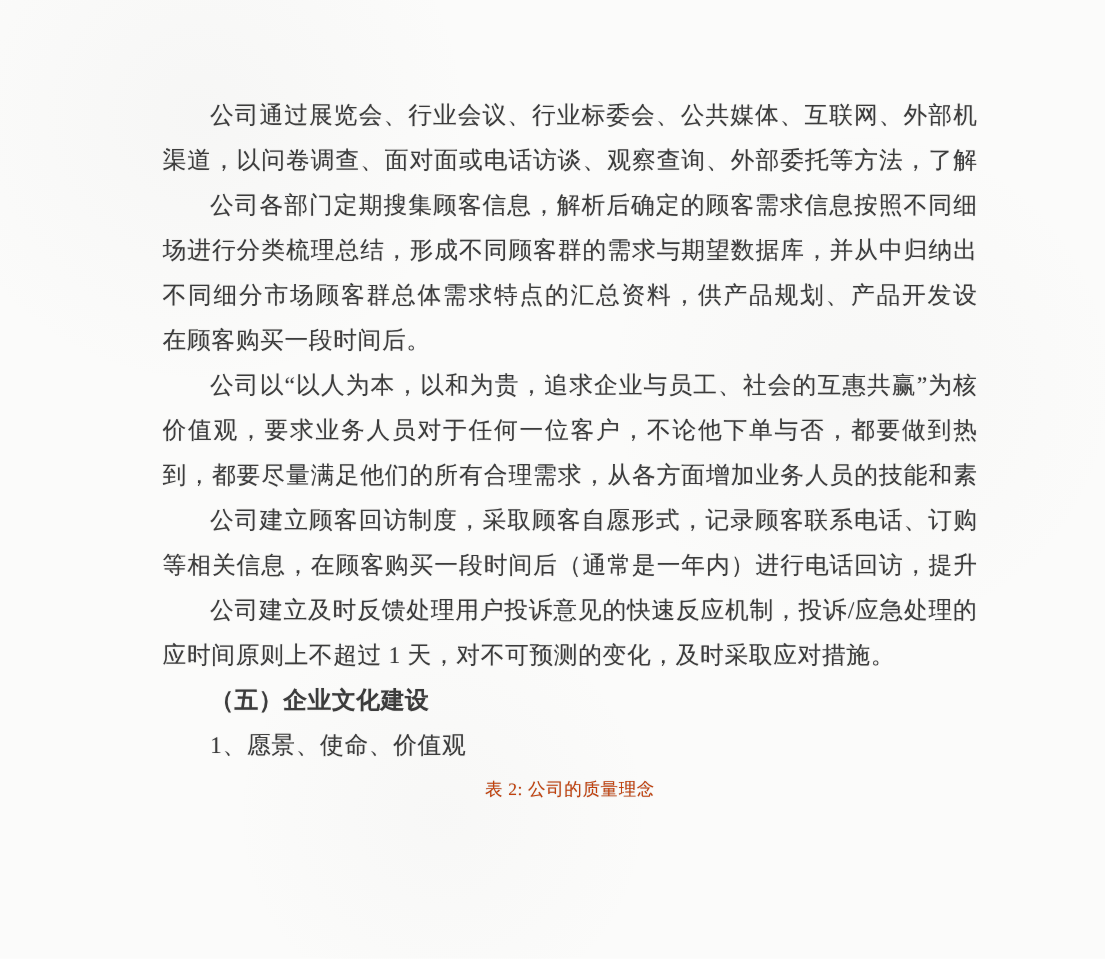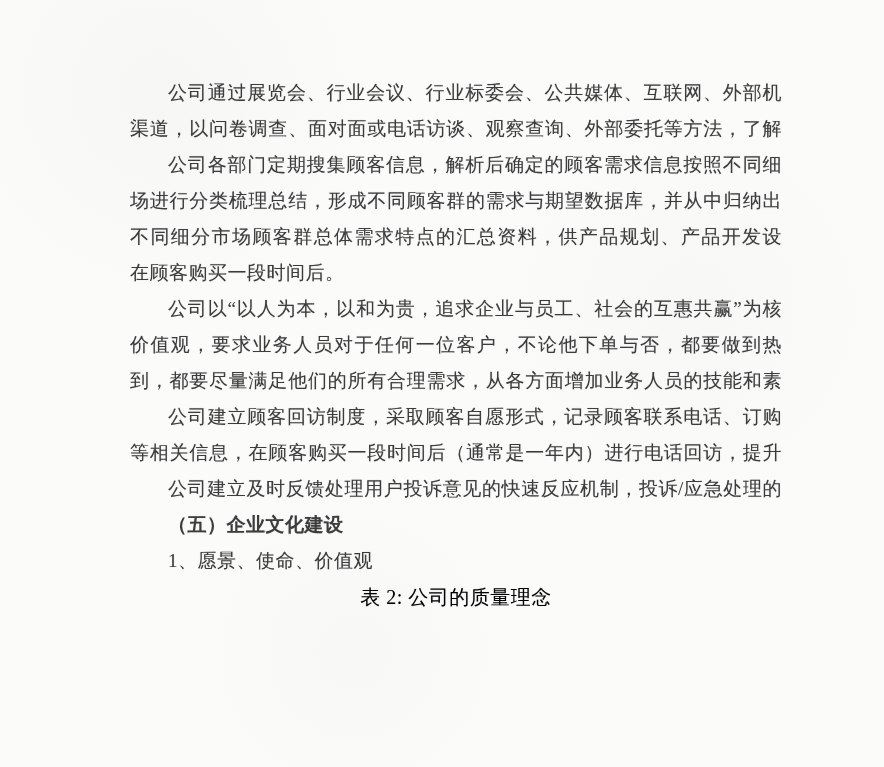--- a/index.html
+++ b/index.html
@@ -34,40 +34,41 @@
     height: 36px;
     line-height: 36px;
     letter-spacing: 0.5px;
     white-space: normal;
     overflow: hidden;
   }
   .justify { text-align: justify; text-align-last: justify; }
   .indent  { text-indent: 38px; }
   .heading { font-weight: 600; }
   .caption {
-    font-size: 20px;
+    font-size: 14px;
     text-align: center;
     text-align-last: center;
-    color: #000000;
+    color: #c2410c;
   }
 </style>
 </head>
 <body>
 
 <div class="page">
   <div class="content">
     <div class="line indent justify">公司通过展览会、行业会议、行业标委会、公共媒体、互联网、外部机构等</div>
     <div class="line justify">渠道，以问卷调查、面对面或电话访谈、观察查询、外部委托等方法，了解客户</div>
     <div class="line indent justify">公司各部门定期搜集顾客信息，解析后确定的顾客需求信息按照不同细分市</div>
     <div class="line justify">场进行分类梳理总结，形成不同顾客群的需求与期望数据库，并从中归纳出针对</div>
     <div class="line justify">不同细分市场顾客群总体需求特点的汇总资料，供产品规划、产品开发设计、过</div>
     <div class="line">在顾客购买一段时间后。</div>
     <div class="line indent justify">公司以“以人为本，以和为贵，追求企业与员工、社会的互惠共赢”为核心</div>
     <div class="line justify">价值观，要求业务人员对于任何一位客户，不论他下单与否，都要做到热情、周</div>
     <div class="line justify">到，都要尽量满足他们的所有合理需求，从各方面增加业务人员的技能和素质，</div>
     <div class="line indent justify">公司建立顾客回访制度，采取顾客自愿形式，记录顾客联系电话、订购时间</div>
     <div class="line justify">等相关信息，在顾客购买一段时间后（通常是一年内）进行电话回访，提升顾客</div>
     <div class="line indent justify">公司建立及时反馈处理用户投诉意见的快速反应机制，投诉/应急处理的响</div>
+    <div class="line">应时间原则上不超过 1 天，对不可预测的变化，及时采取应对措施。</div>
     <div class="line indent heading">（五）企业文化建设</div>
     <div class="line indent">1、愿景、使命、价值观</div>
     <div class="line caption">表 2: 公司的质量理念</div>
   </div>
 </div>
 
 </body></html>

